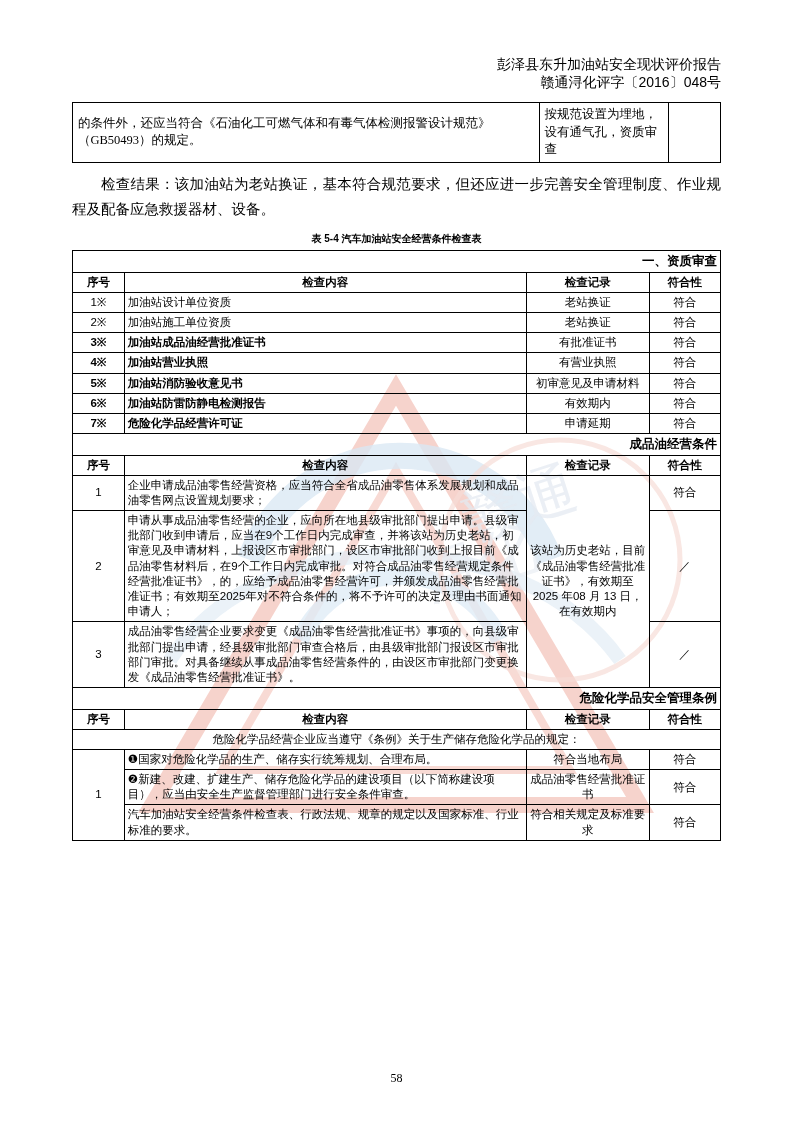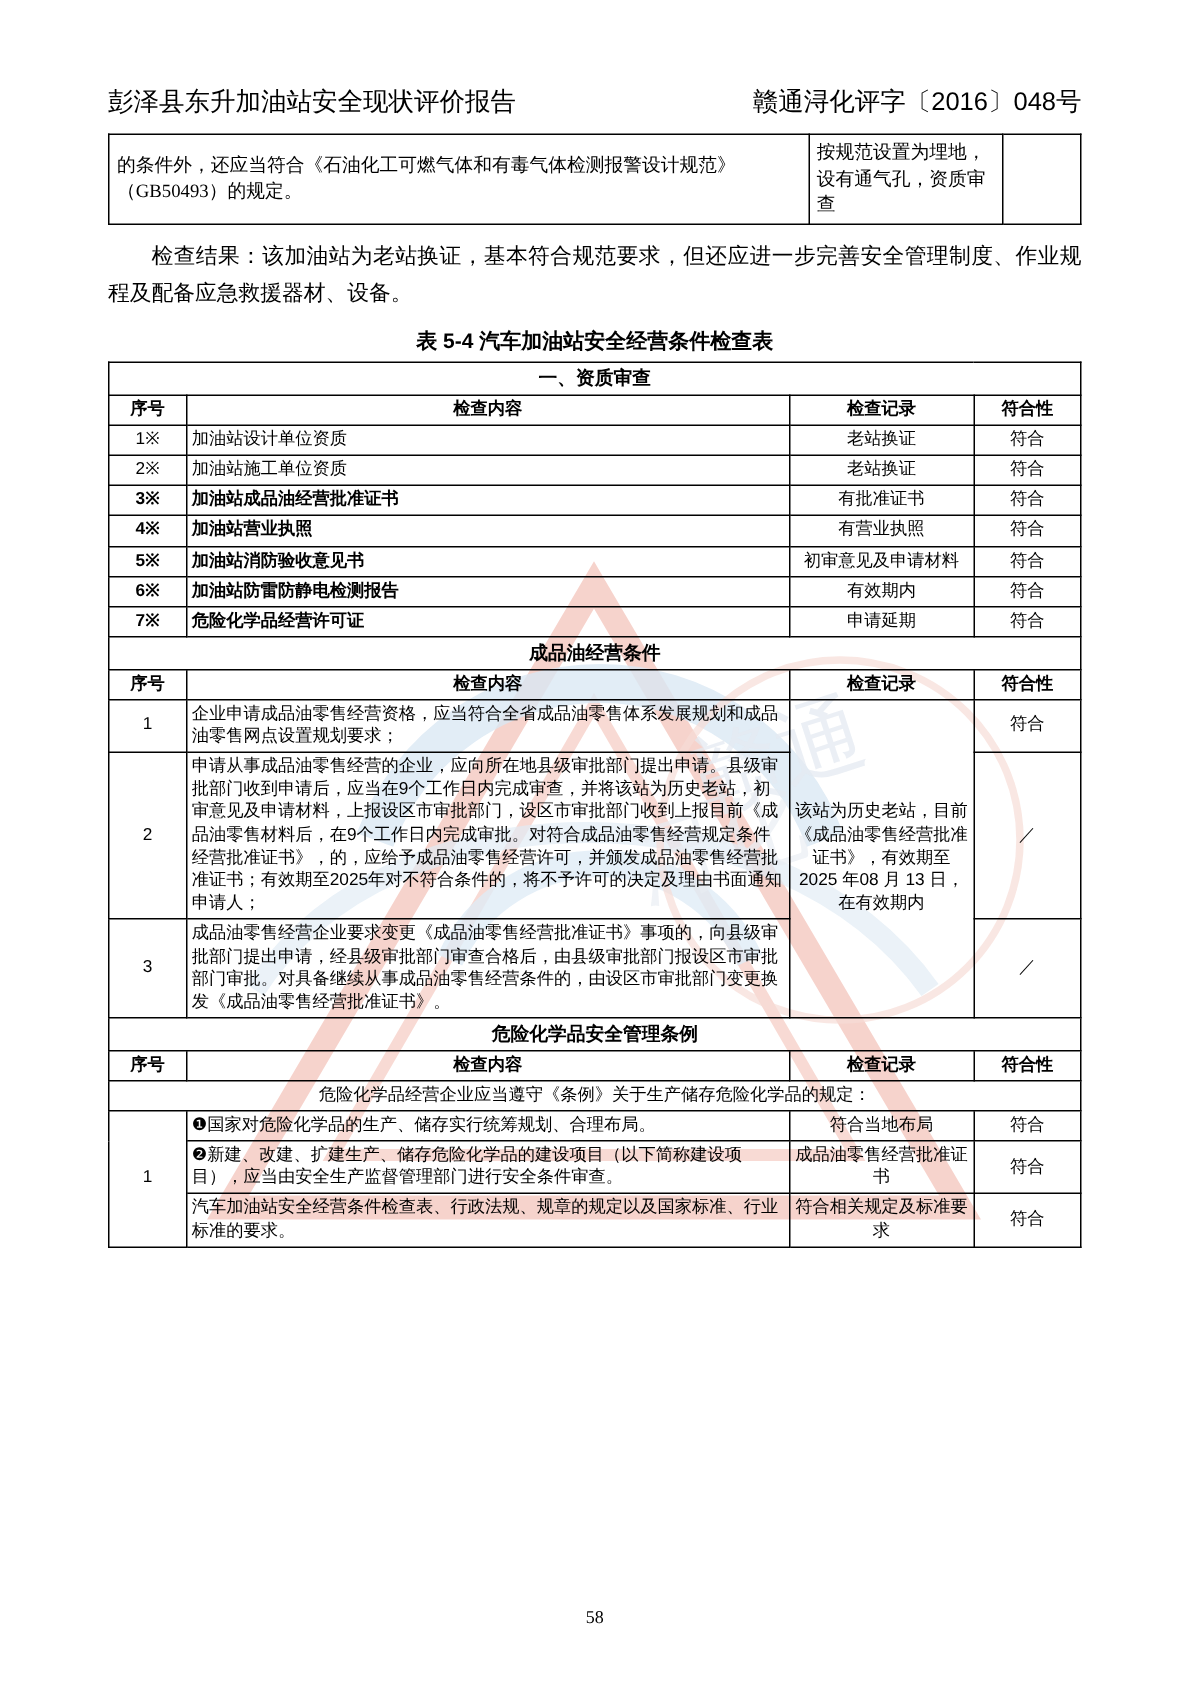--- a/index.html
+++ b/index.html
@@ -32,24 +32,25 @@
     pointer-events: none;
     z-index: 0;
   }
   
   .header {
     position: relative;
     z-index: 2;
     display: flex;
     justify-content: space-between;
     align-items: flex-end;
-    font-size: 17px;
+    font-size: 14px;
     font-family: "Liberation Sans", sans-serif;
     padding-bottom: 4px;
     margin-bottom: 6px;
+    flex-direction: column;
   }
   .header-left { letter-spacing: 0px; }
   .header-right { letter-spacing: 0px; }
 
   
   table {
     border-collapse: collapse;
     width: 100%;
     position: relative;
     z-index: 2;
@@ -77,27 +78,27 @@
     line-height: 1.75;
     margin: 9px 0 0 0;
     text-indent: 2em;
     text-align: justify;
     font-family: "Liberation Serif", "DejaVu Serif", serif;
   }
   .tbl-title {
     position: relative;
     z-index: 2;
     text-align: center;
-    font-size: 14px;
+    font-size: 10px;
     font-weight: bold;
     margin: 10px 0 4px 0;
     font-family: "Liberation Sans", sans-serif;
   }
   .sec-head {
-    text-align: center;
+    text-align: right;
     font-weight: bold;
     font-size: 12.5px;
   }
   .col-head {
     text-align: center;
     font-weight: bold;
   }
   .c { text-align: center; }
   .l { text-align: left; }
   .b { font-weight: bold; }

